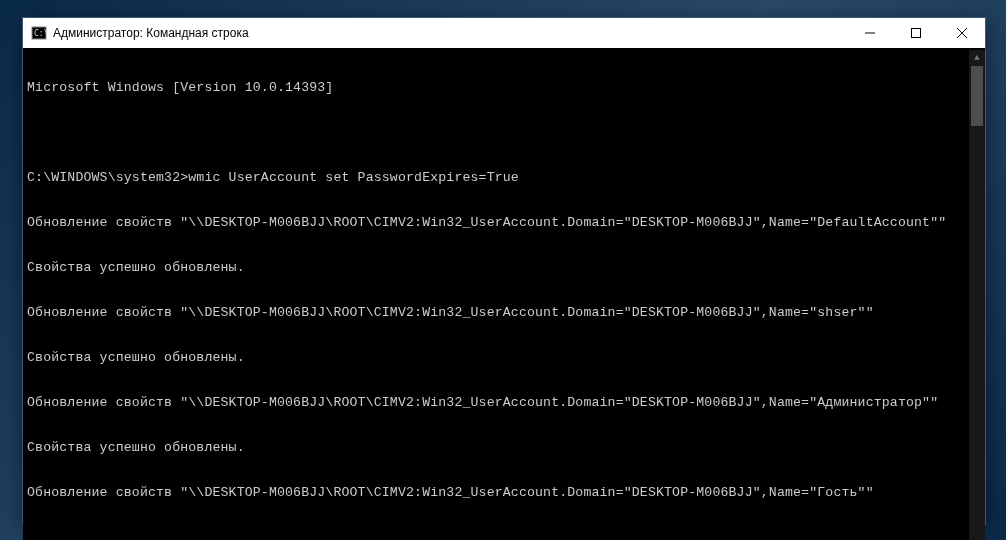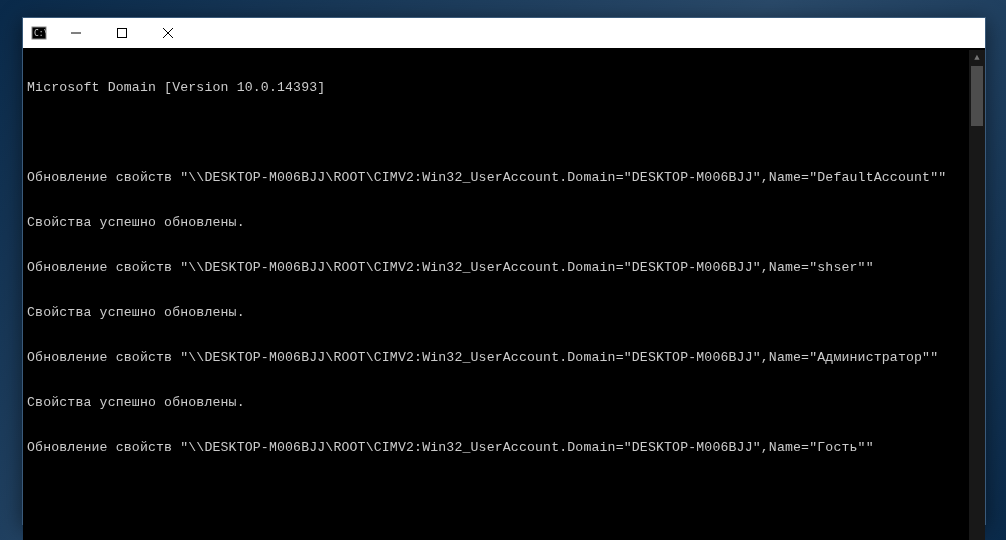--- a/index.html
+++ b/index.html
@@ -114,20 +114,21 @@
 
 <div class="window">
 
   <div class="titlebar">
     <span class="titlebar-icon">
       <svg width="16" height="16" viewBox="0 0 16 16">
         <rect x="1" y="2" width="14" height="12" fill="#000" stroke="#888" stroke-width="1"></rect>
         <text x="3" y="11" font-size="8" fill="#ccc" font-family="monospace">C:\</text>
       </svg>
     </span>
+    <span class="titlebar-text">Администратор: Командная строка</span>
     <div class="titlebar-buttons">
       <div class="titlebar-btn">
         <svg width="10" height="10" viewBox="0 0 10 10">
             <line x1="0" y1="5" x2="10" y2="5" stroke="#000" stroke-width="1"></line>
           </svg>
       </div>
       <div class="titlebar-btn">
         <svg width="10" height="10" viewBox="0 0 10 10">
             <rect x="0.5" y="0.5" width="9" height="9" fill="none" stroke="#000" stroke-width="1"></rect>
           </svg>
@@ -136,22 +137,23 @@
         <svg width="10" height="10" viewBox="0 0 10 10">
           <line x1="0" y1="0" x2="10" y2="10" stroke="#000" stroke-width="1"></line>
           <line x1="10" y1="0" x2="0" y2="10" stroke="#000" stroke-width="1"></line>
         </svg>
       </div>
     </div>
   </div>
 
   <div class="console-area">
     <div class="console-lines">
-      <span class="console-line">Microsoft Domain [Version 10.0.14393]</span>
+      <span class="console-line">Microsoft Windows [Version 10.0.14393]</span>
       <span class="console-line"></span>
+      <span class="console-line">C:\WINDOWS\system32&gt;wmic UserAccount set PasswordExpires=True</span>
       <span class="console-line">Обновление свойств "\\DESKTOP-M006BJJ\ROOT\CIMV2:Win32_UserAccount.Domain="DESKTOP-M006BJJ",Name="DefaultAccount""</span>
       <span class="console-line">Свойства успешно обновлены.</span>
       <span class="console-line">Обновление свойств "\\DESKTOP-M006BJJ\ROOT\CIMV2:Win32_UserAccount.Domain="DESKTOP-M006BJJ",Name="shser""</span>
       <span class="console-line">Свойства успешно обновлены.</span>
       <span class="console-line">Обновление свойств "\\DESKTOP-M006BJJ\ROOT\CIMV2:Win32_UserAccount.Domain="DESKTOP-M006BJJ",Name="Администратор""</span>
       <span class="console-line">Свойства успешно обновлены.</span>
       <span class="console-line">Обновление свойств "\\DESKTOP-M006BJJ\ROOT\CIMV2:Win32_UserAccount.Domain="DESKTOP-M006BJJ",Name="Гость""</span>
       
       
       

